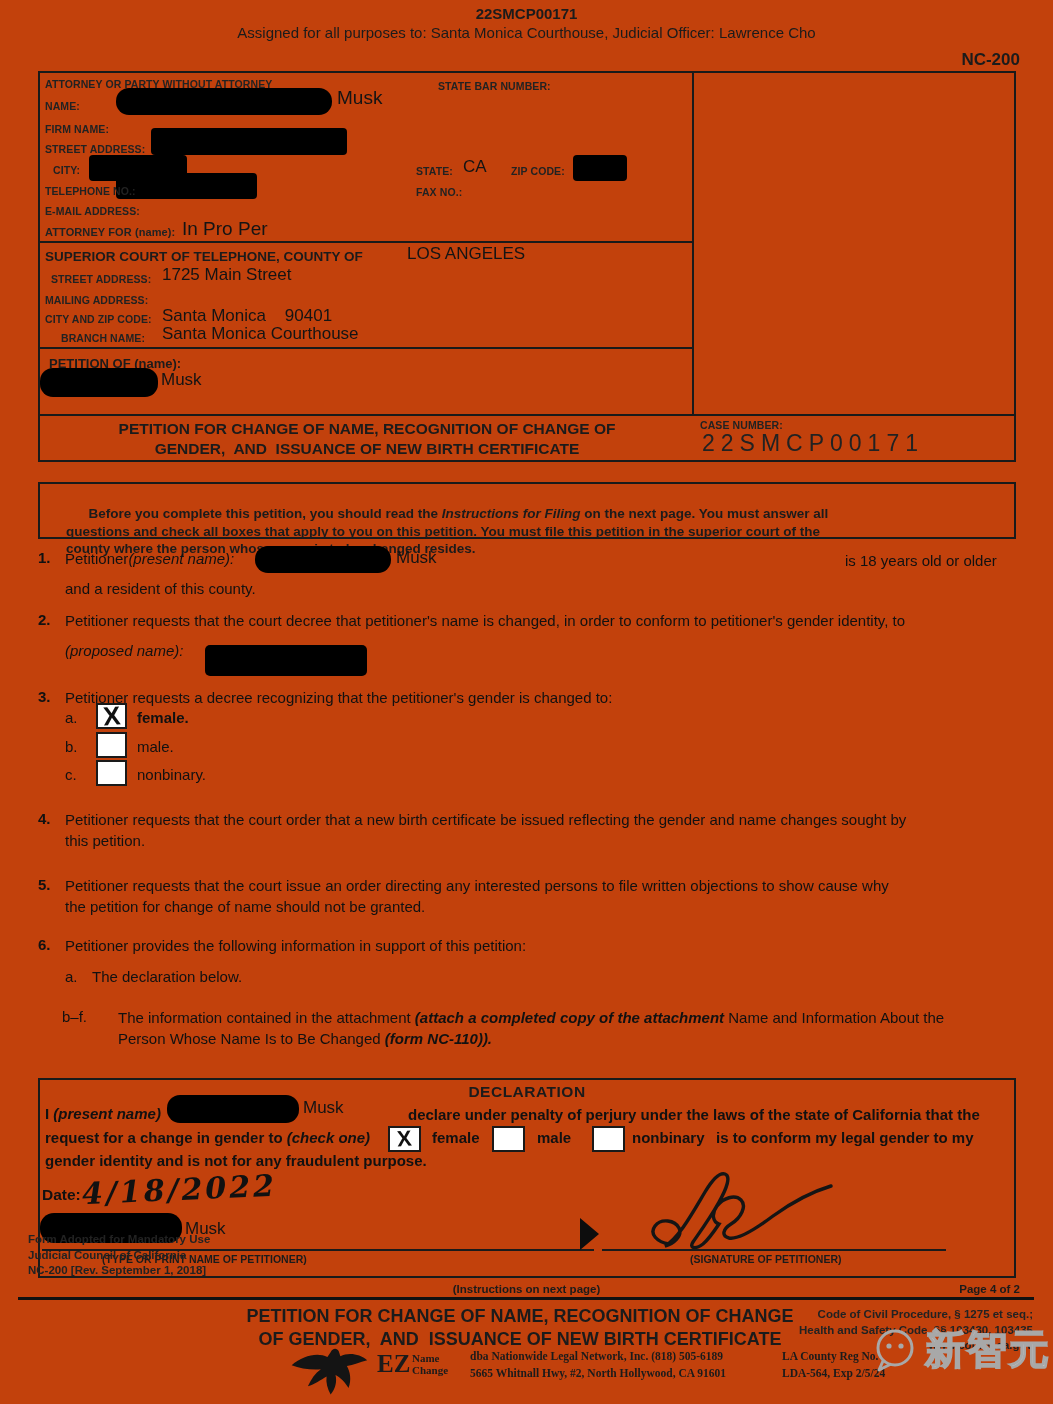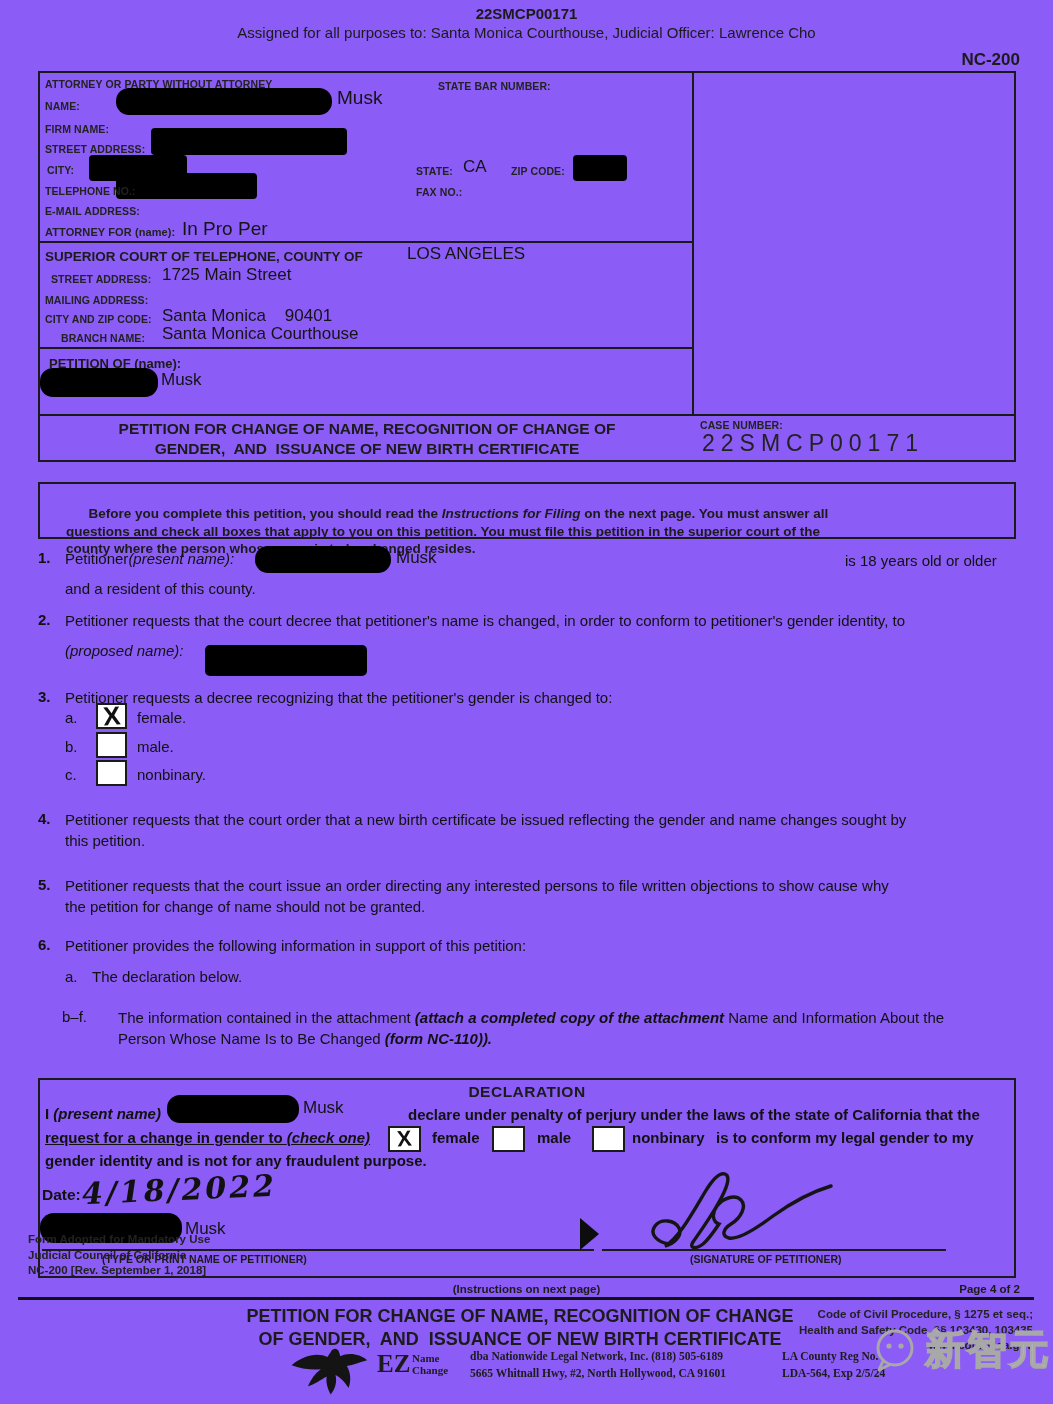--- a/index.html
+++ b/index.html
@@ -1,19 +1,19 @@
 <!DOCTYPE html>
 <html><head>
 <meta charset="utf-8">
 <style>
   * { margin:0; padding:0; box-sizing:border-box; }
   body { background:#e8e8e8; font-family:"Liberation Sans", sans-serif; }
   .page {
     position:relative; width:1053px; height:1404px; margin:0 auto;
-    background:#8b5cf6; color:#1b1b1b; overflow:hidden;
+    background:#c2410c; color:#1b1b1b; overflow:hidden;
   }
   .abs { position:absolute; }
   .ctr { width:100%; text-align:center; }
   .lbl { font-size:10.5px; font-weight:bold; color:#222; white-space:nowrap; letter-spacing:0.1px; }
   .lbl-md { font-size:13.5px; font-weight:bold; color:#1b1b1b; white-space:nowrap; }
   .val { font-size:17px; color:#141414; white-space:pre; }
   .val-lg { font-size:19px; color:#141414; white-space:nowrap; }
   .body-txt { font-size:15px; color:#111; white-space:pre-wrap; line-height:1.38; }
   .nowrap { white-space:nowrap; }
   .it { font-style:italic; }
@@ -72,21 +72,21 @@
 
     <div class="abs lbl" style="left:5px; top:27px;">NAME:</div>
     <div class="abs bar r13" style="left:76px; top:15px; width:216px; height:27px;"></div>
     <div class="abs val-lg" style="left:297px; top:14px;">Musk</div>
 
     <div class="abs lbl" style="left:5px; top:50px;">FIRM NAME:</div>
 
     <div class="abs lbl" style="left:5px; top:70px;">STREET ADDRESS:</div>
     <div class="abs bar r4" style="left:111px; top:55px; width:196px; height:27px;"></div>
 
-    <div class="abs lbl" style="left:7px; top:91px;">CITY:</div>
+    <div class="abs lbl" style="left:13px; top:91px;">CITY:</div>
     <div class="abs bar r4" style="left:49px; top:82px; width:98px; height:26px;"></div>
     <div class="abs bar r4" style="left:76px; top:100px; width:141px; height:26px;"></div>
 
     <div class="abs lbl" style="left:376px; top:92px;">STATE:</div>
     <div class="abs val" style="left:423px; top:84px;">CA</div>
     <div class="abs lbl" style="left:471px; top:92px;">ZIP CODE:</div>
     <div class="abs bar r4" style="left:533px; top:82px; width:54px; height:26px;"></div>
 
     <div class="abs lbl" style="left:5px; top:112px;">TELEPHONE NO.:</div>
     <div class="abs lbl" style="left:376px; top:113px;">FAX NO.:</div>
@@ -146,21 +146,21 @@
 
   <div class="abs itm-row" style="left:38px; top:688px;">
     <span class="itm-num">3.</span>
     <span class="body-txt nowrap">Petitioner requests a decree recognizing that the petitioner's gender is changed to:</span>
   </div>
 
   <div class="abs body-txt" style="left:65px; top:708px;">a.</div>
   <div class="chk" style="left:96px; top:703px; width:31px; height:26px;">
     <span class="mark">X</span>
   </div>
-  <div class="abs body-txt" style="left:137px; top:708px;">female.</div>
+  <div class="abs body-txt" style="left:137px; top:708px;font-weight:bold;">female.</div>
 
   <div class="abs body-txt" style="left:65px; top:737px;">b.</div>
   <div class="chk" style="left:96px; top:732px; width:31px; height:26px;">
     <span class="mark"></span>
   </div>
   <div class="abs body-txt" style="left:137px; top:737px;">male.</div>
 
   <div class="abs body-txt" style="left:65px; top:765px;">c.</div>
   <div class="chk" style="left:96px; top:760px; width:31px; height:26px;">
     <span class="mark"></span>
@@ -192,21 +192,21 @@
   </div>
 
   <div class="abs dec-box" style="left:38px; top:1078px; width:978px; height:200px;">
     <div class="abs" style="left:0; top:3px; width:100%; text-align:center; font-size:15.5px; font-weight:bold; letter-spacing:0.5px;">DECLARATION</div>
 
     <div class="abs dec-txt" style="left:5px; top:25px;"><span>I </span><span class="it">(present name)</span></div>
     <div class="abs bar r13" style="left:127px; top:15px; width:132px; height:28px;"></div>
     <div class="abs val" style="left:263px; top:18px;">Musk</div>
     <div class="abs dec-txt" style="left:368px; top:26px;">declare under penalty of perjury under the laws of the state of California that the</div>
 
-    <div class="abs dec-txt" style="left:5px; top:49px;text-decoration:underline;"><span>request for a change in gender to </span><span class="it">(check one)</span></div>
+    <div class="abs dec-txt" style="left:5px; top:49px;"><span>request for a change in gender to </span><span class="it">(check one)</span></div>
     <div class="chk" style="left:348px; top:46px; width:33px; height:26px;">
       <span class="mark" style="font-size:22px;">X</span>
     </div>
     <div class="abs dec-txt" style="left:392px; top:49px;">female</div>
     <div class="chk" style="left:452px; top:46px; width:33px; height:26px;">
       <span class="mark" style="font-size:22px;"></span>
     </div>
     <div class="abs dec-txt" style="left:497px; top:49px;">male</div>
     <div class="chk" style="left:552px; top:46px; width:33px; height:26px;">
       <span class="mark" style="font-size:22px;"></span>

